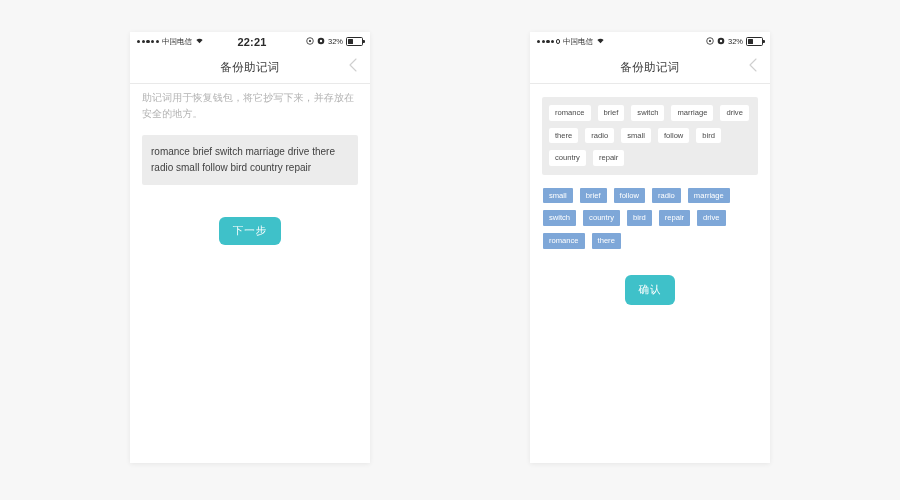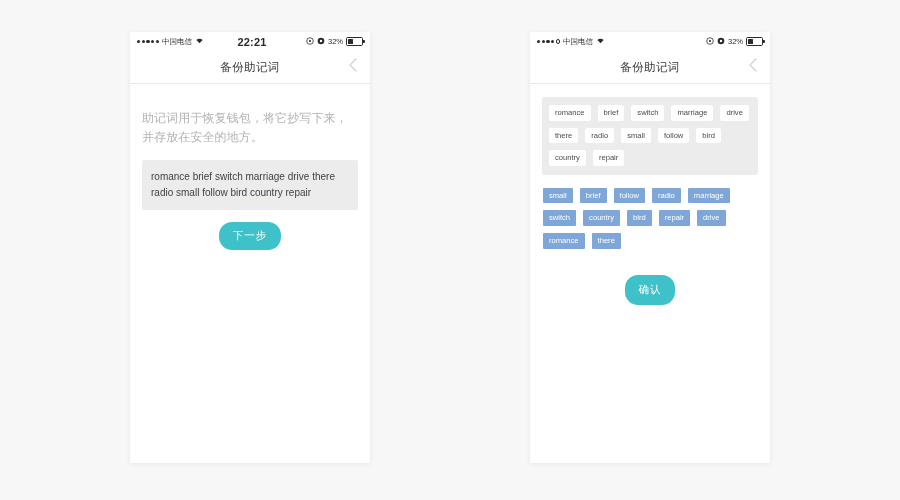--- a/index.html
+++ b/index.html
@@ -142,22 +142,22 @@
   }
   .page-title {
     text-align: center;
     font-size: 11.5px;
     color: #3a3a3a;
     font-weight: bold;
     margin-top: 20px;
     letter-spacing: 0.3px;
   }
   .page-sub {
-    margin-top: 25px;
-    font-size: 12px;
+    margin-top: 6px;
+    font-size: 10px;
     line-height: 1.55;
     color: #b3b3b3;
     letter-spacing: 0.1px;
   }
   .page-sub.centered { text-align: center; }
 
   
   .mnemonic-box {
     margin-top: 14px;
     background: #ececec;
@@ -165,25 +165,25 @@
     padding: 9px 9px 10px 9px;
     font-size: 10px;
     line-height: 1.55;
     color: #3f3f3f;
     min-height: 28px;
   }
 
   
   .btn-primary {
     display: block;
-    margin: 12px auto 0 auto;
+    margin: 32px auto 0 auto;
     background: #3fc1c9;
     color: #ffffff;
     border: none;
-    border-radius: 13px;
+    border-radius: 6px;
     font-size: 10.5px;
     letter-spacing: 1px;
     padding: 7px 14px;
     cursor: pointer;
     font-family: Liberation Mono, monospace;
     min-width: 50px;
   }
   .btn-primary.wide { padding: 8px 0; margin-top: 26px; }
 
   

